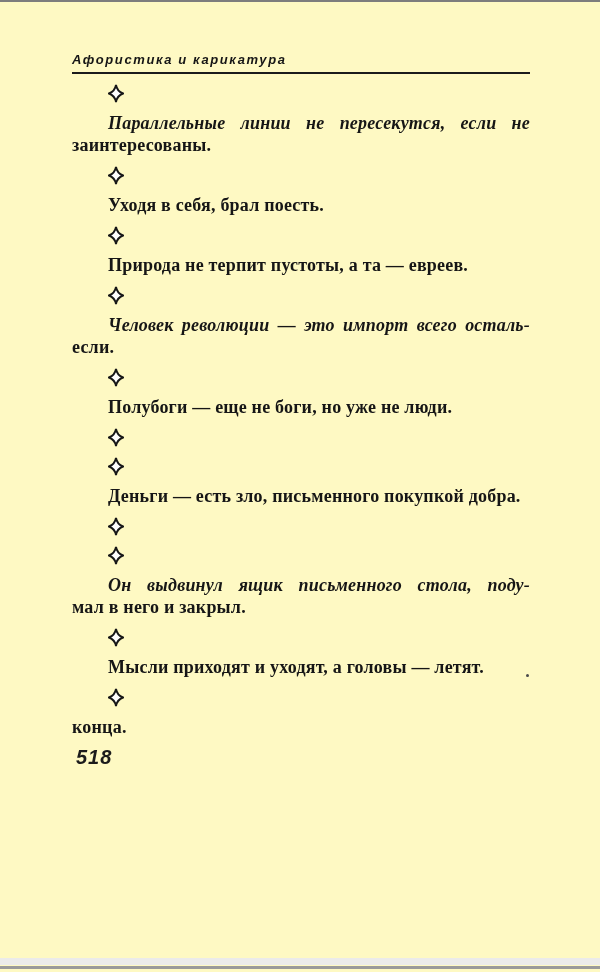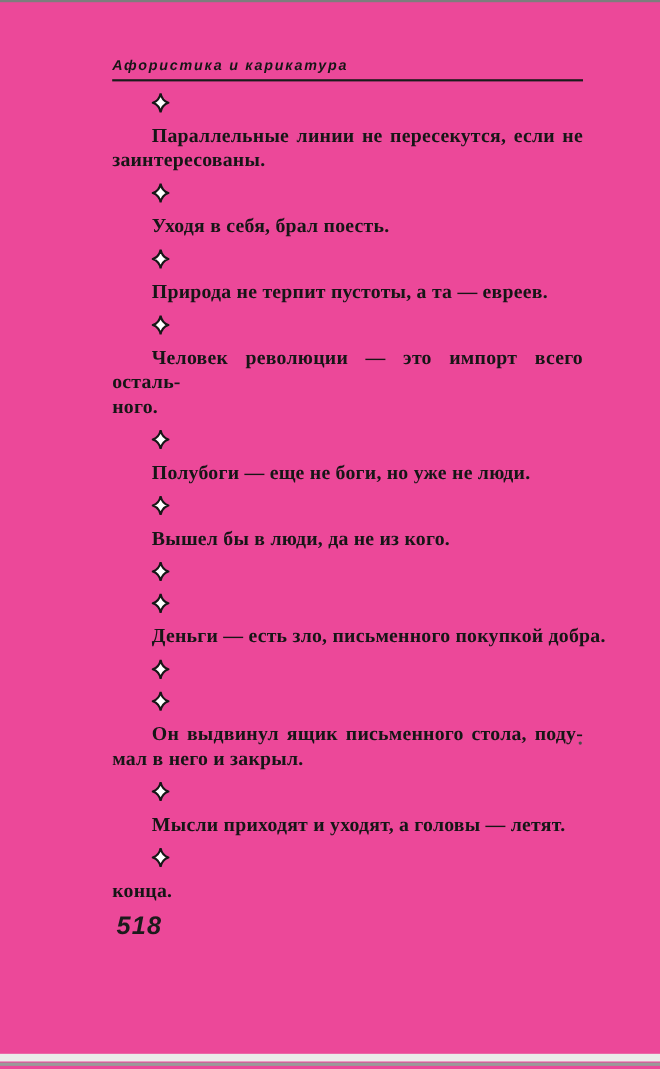--- a/index.html
+++ b/index.html
@@ -1,24 +1,24 @@
 <!DOCTYPE html>
 <html><head>
 <meta charset="utf-8">
 <style>
   html, body { margin: 0; padding: 0; background: #ffffff; }
   .page {
     position: relative;
     width: 600px;
     height: 972px;
-    background: #ec4899;
+    background: #fef9c3;
     color: #1a1a1a;
     font-family: "Liberation Serif", serif;
     box-sizing: border-box;
-    padding: 52px 70px 0 102px;
+    padding: 52px 70px 0 72px;
     overflow: hidden;
   }
   .scan-top-line {
     position: absolute; top: 0; left: 0; width: 100%; height: 2px;
     background: #7d7d7d;
   }
   .running-head {
     font-family: "Liberation Sans", sans-serif;
     font-weight: 700;
     font-style: italic;
@@ -42,27 +42,27 @@
   .star svg { display: block; }
   p.line {
     margin: 0;
     font-size: 18px;
     font-weight: 700;
     line-height: 22px;
     letter-spacing: 0.2px;
     color: #161616;
   }
   p.first { text-indent: 36px; }
-  p.justify { text-align: justify; text-align-last: justify; }
+  p.justify { text-align: justify; text-align-last: justify; font-style: italic; }
   p.nowrap { white-space: nowrap; }
   .folio {
     font-family: "Liberation Sans", sans-serif;
     font-style: italic;
     font-weight: 700;
-    font-size: 23px;
+    font-size: 20px;
     letter-spacing: 1px;
     margin: 8px 0 0 4px;
     color: #1b1b1b;
   }
   .stray-dot {
     position: absolute; left: 526px; top: 674px;
     width: 3px; height: 3px; border-radius: 50%;
     background: #4a4a4a;
   }
   .scan-bottom-band {
@@ -116,40 +116,32 @@
       <p class="line first nowrap">Природа не терпит пустоты, а та — евреев.</p>
     </section>
 
     <section class="block">
       <div class="star">
   <svg width="16" height="19" viewBox="0 0 16 19" aria-hidden="true">
     <path d="M8 1 C8.9 5.8 10.8 8 15 9.5 C10.8 11 8.9 13.2 8 18 C7.1 13.2 5.2 11 1 9.5 C5.2 8 7.1 5.8 8 1 Z" fill="#ffffff" stroke="#171717" stroke-width="1.9" stroke-linejoin="miter"></path>
   </svg>
 </div>
       <p class="line first justify">Человек революции — это импорт всего осталь-</p>
-      <p class="line nowrap">ного.</p>
+      <p class="line nowrap">если.</p>
     </section>
 
     <section class="block">
       <div class="star">
   <svg width="16" height="19" viewBox="0 0 16 19" aria-hidden="true">
     <path d="M8 1 C8.9 5.8 10.8 8 15 9.5 C10.8 11 8.9 13.2 8 18 C7.1 13.2 5.2 11 1 9.5 C5.2 8 7.1 5.8 8 1 Z" fill="#ffffff" stroke="#171717" stroke-width="1.9" stroke-linejoin="miter"></path>
   </svg>
 </div>
       <p class="line first nowrap">Полубоги — еще не боги, но уже не люди.</p>
     </section>
 
-    <section class="block">
-      <div class="star">
-  <svg width="16" height="19" viewBox="0 0 16 19" aria-hidden="true">
-    <path d="M8 1 C8.9 5.8 10.8 8 15 9.5 C10.8 11 8.9 13.2 8 18 C7.1 13.2 5.2 11 1 9.5 C5.2 8 7.1 5.8 8 1 Z" fill="#ffffff" stroke="#171717" stroke-width="1.9" stroke-linejoin="miter"></path>
-  </svg>
-</div>
-      <p class="line first nowrap">Вышел бы в люди, да не из кого.</p>
-    </section>
 
     <section class="block">
       <div class="star">
   <svg width="16" height="19" viewBox="0 0 16 19" aria-hidden="true">
     <path d="M8 1 C8.9 5.8 10.8 8 15 9.5 C10.8 11 8.9 13.2 8 18 C7.1 13.2 5.2 11 1 9.5 C5.2 8 7.1 5.8 8 1 Z" fill="#ffffff" stroke="#171717" stroke-width="1.9" stroke-linejoin="miter"></path>
   </svg>
 </div>
     </section>
 
     <section class="block">

